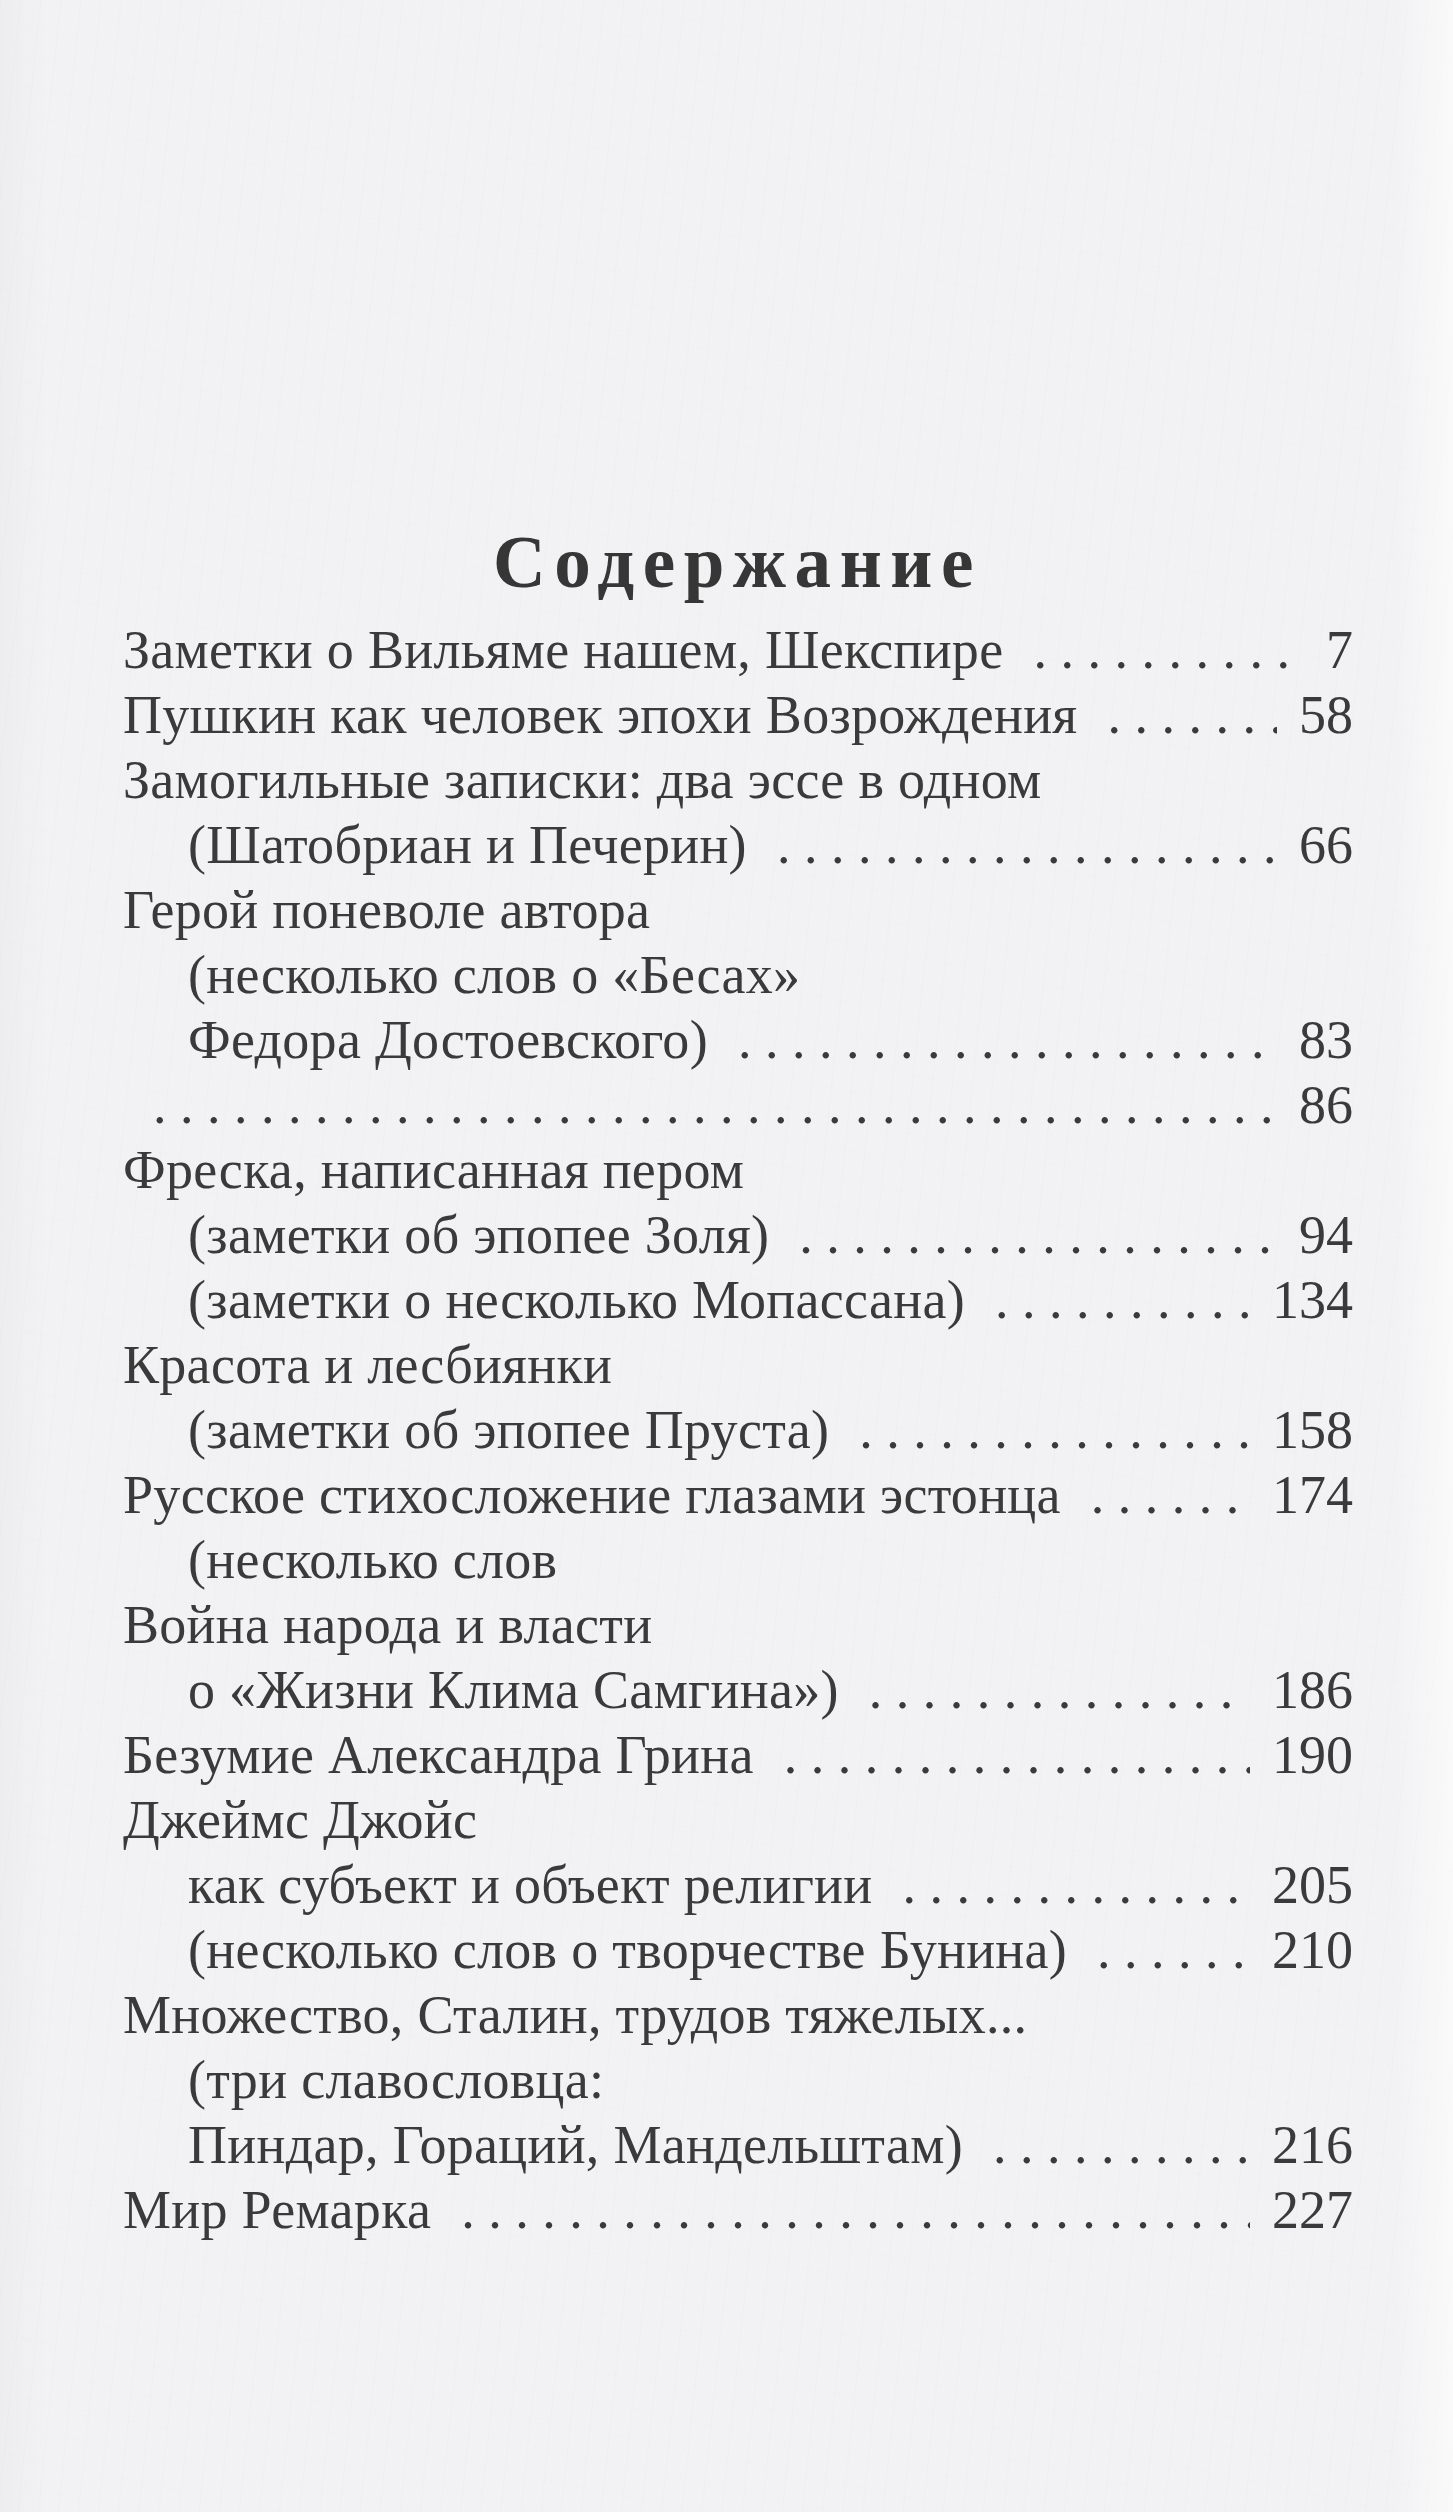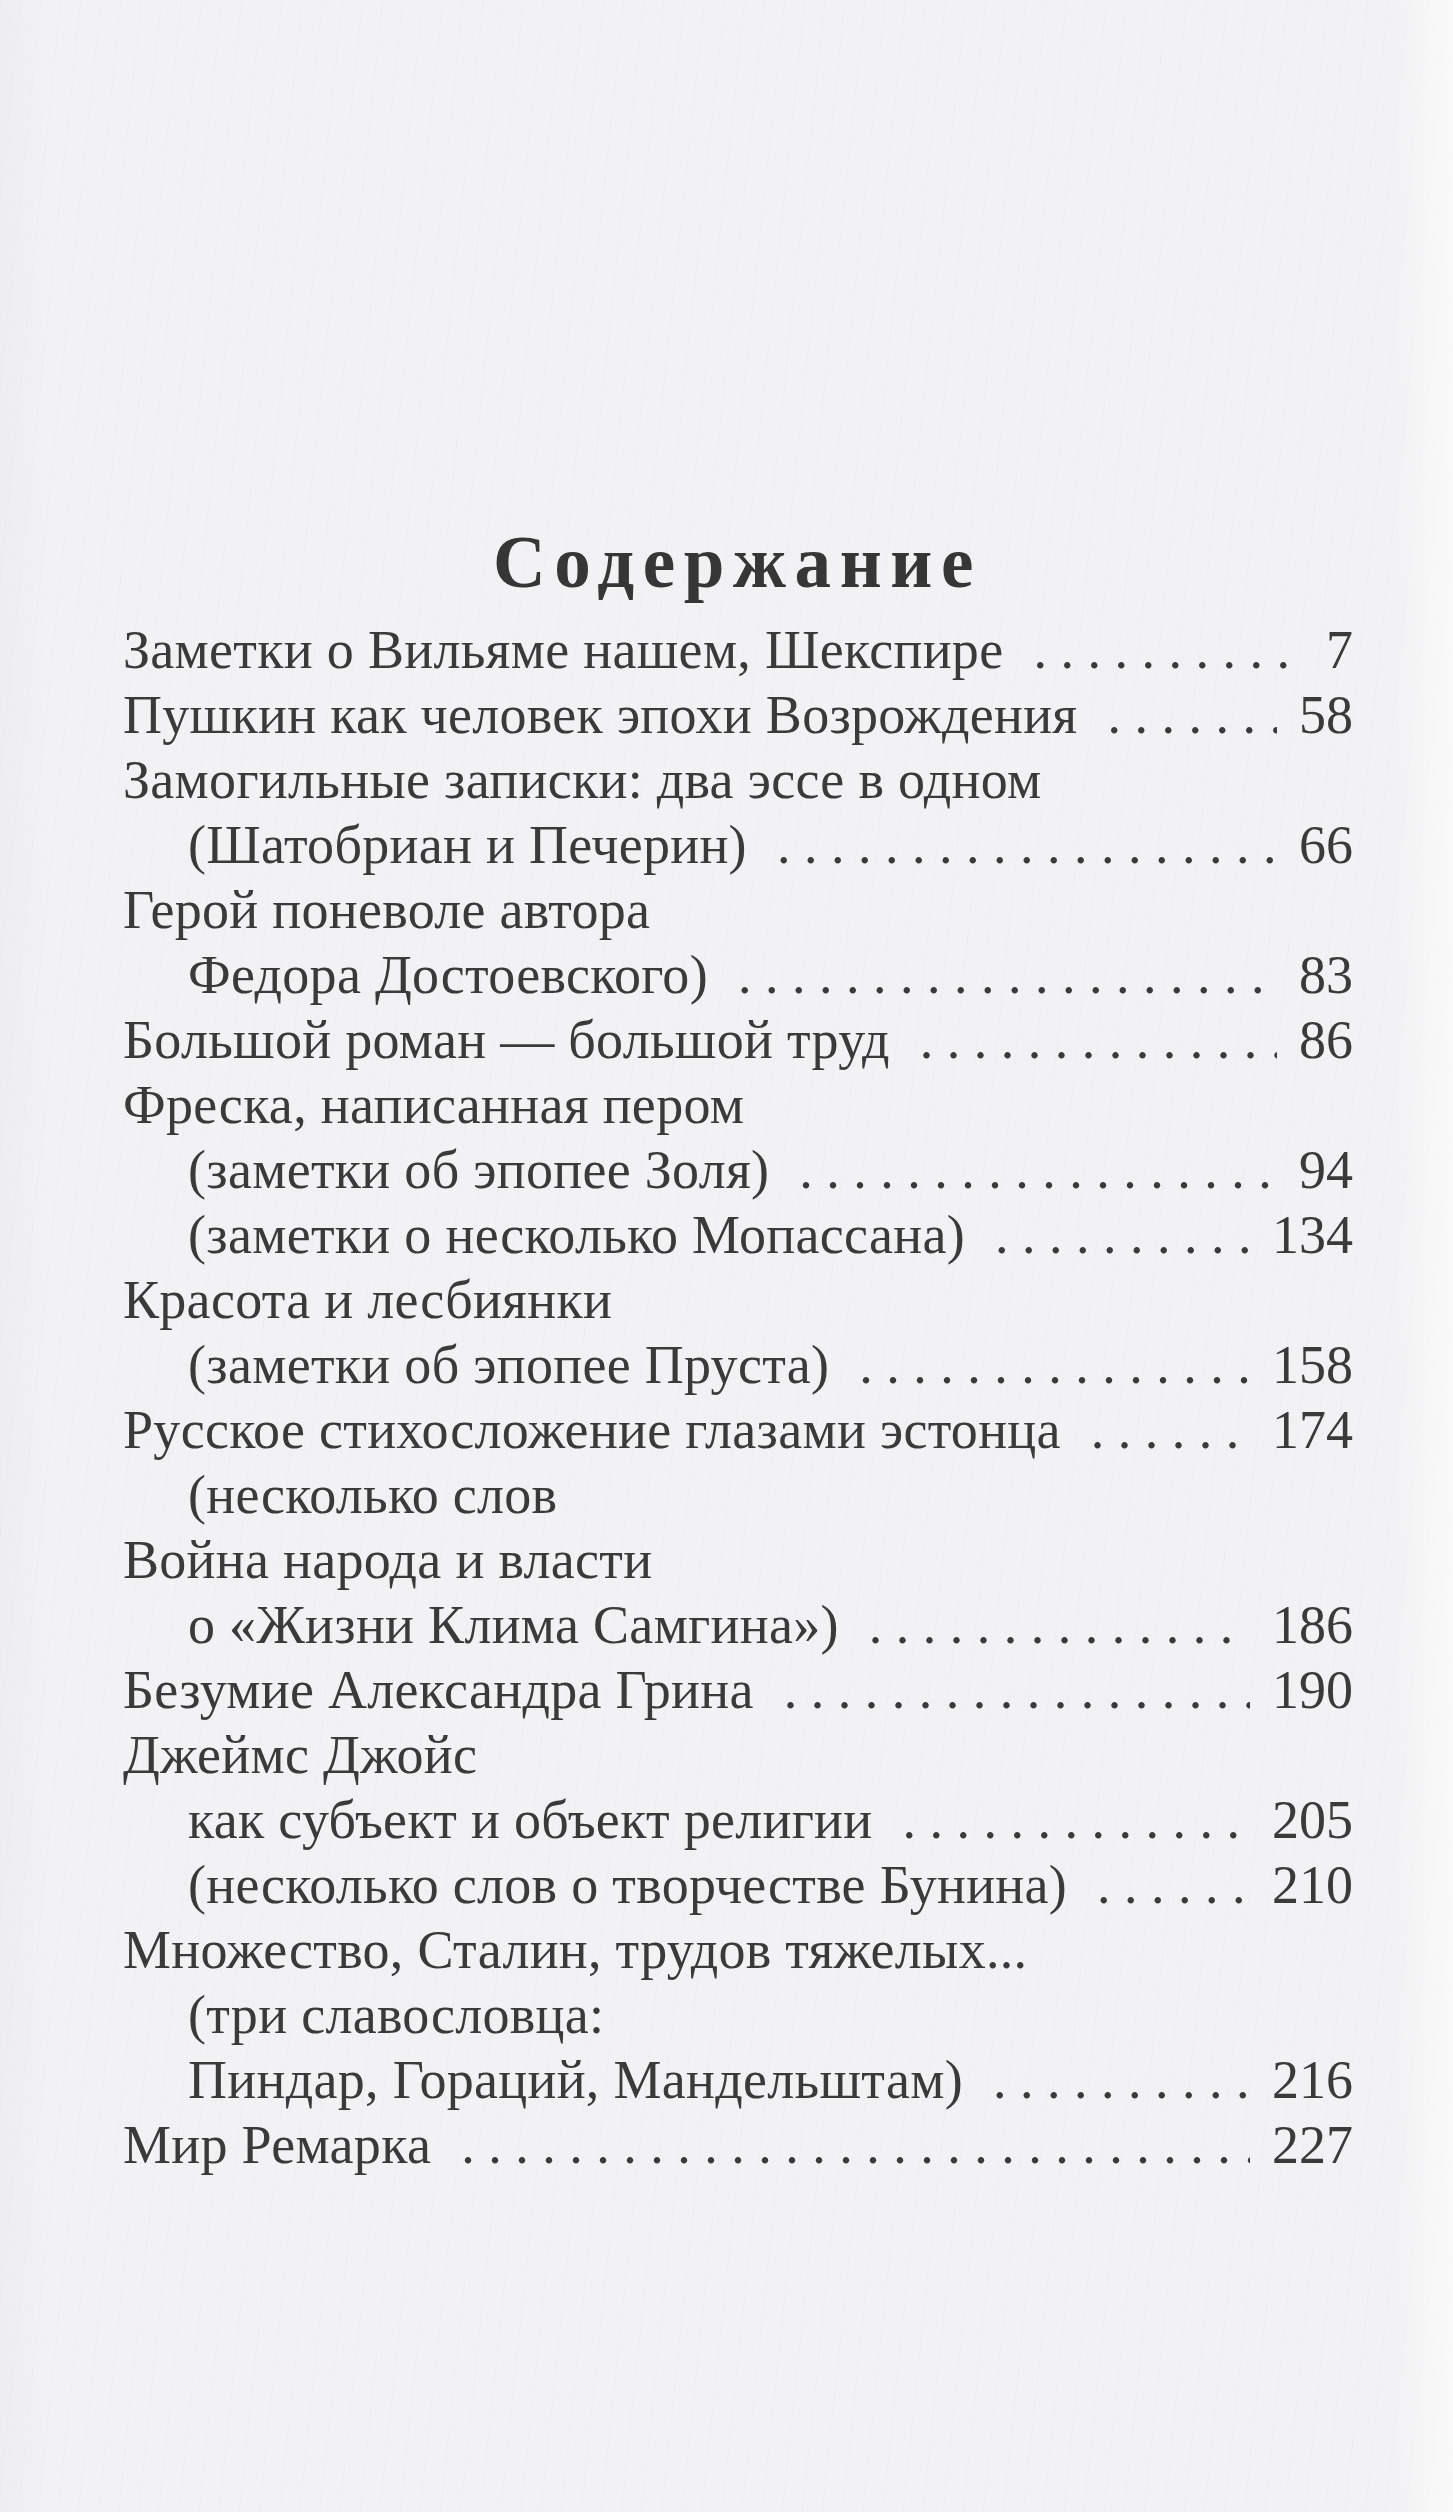--- a/index.html
+++ b/index.html
@@ -100,26 +100,28 @@
     </div>
     <div class="toc-line indent">
       <span class="toc-text">(Шатобриан и Печерин)</span>
       <span class="toc-leader">. . . . . . . . . . . . . . . . . . . . . . . . . . . . . . . . . . . . . . . . . . . . . . . . . . . . . . . . . . . . . . . . . . . . .</span>
       <span class="toc-page">66</span>
     </div>
     <div class="toc-line">
       <span class="toc-text">Герой поневоле автора</span>
     </div>
     <div class="toc-line indent">
+      <span class="toc-text">(несколько слов о «Бесах»</span>
+    </div>
+    <div class="toc-line indent">
       <span class="toc-text">Федора Достоевского)</span>
       <span class="toc-leader">. . . . . . . . . . . . . . . . . . . . . . . . . . . . . . . . . . . . . . . . . . . . . . . . . . . . . . . . . . . . . . . . . . . . .</span>
       <span class="toc-page">83</span>
     </div>
     <div class="toc-line">
-      <span class="toc-text">Большой роман — большой труд</span>
       <span class="toc-leader">. . . . . . . . . . . . . . . . . . . . . . . . . . . . . . . . . . . . . . . . . . . . . . . . . . . . . . . . . . . . . . . . . . . . .</span>
       <span class="toc-page">86</span>
     </div>
     <div class="toc-line">
       <span class="toc-text">Фреска, написанная пером</span>
     </div>
     <div class="toc-line indent">
       <span class="toc-text">(заметки об эпопее Золя)</span>
       <span class="toc-leader">. . . . . . . . . . . . . . . . . . . . . . . . . . . . . . . . . . . . . . . . . . . . . . . . . . . . . . . . . . . . . . . . . . . . .</span>
       <span class="toc-page">94</span>

